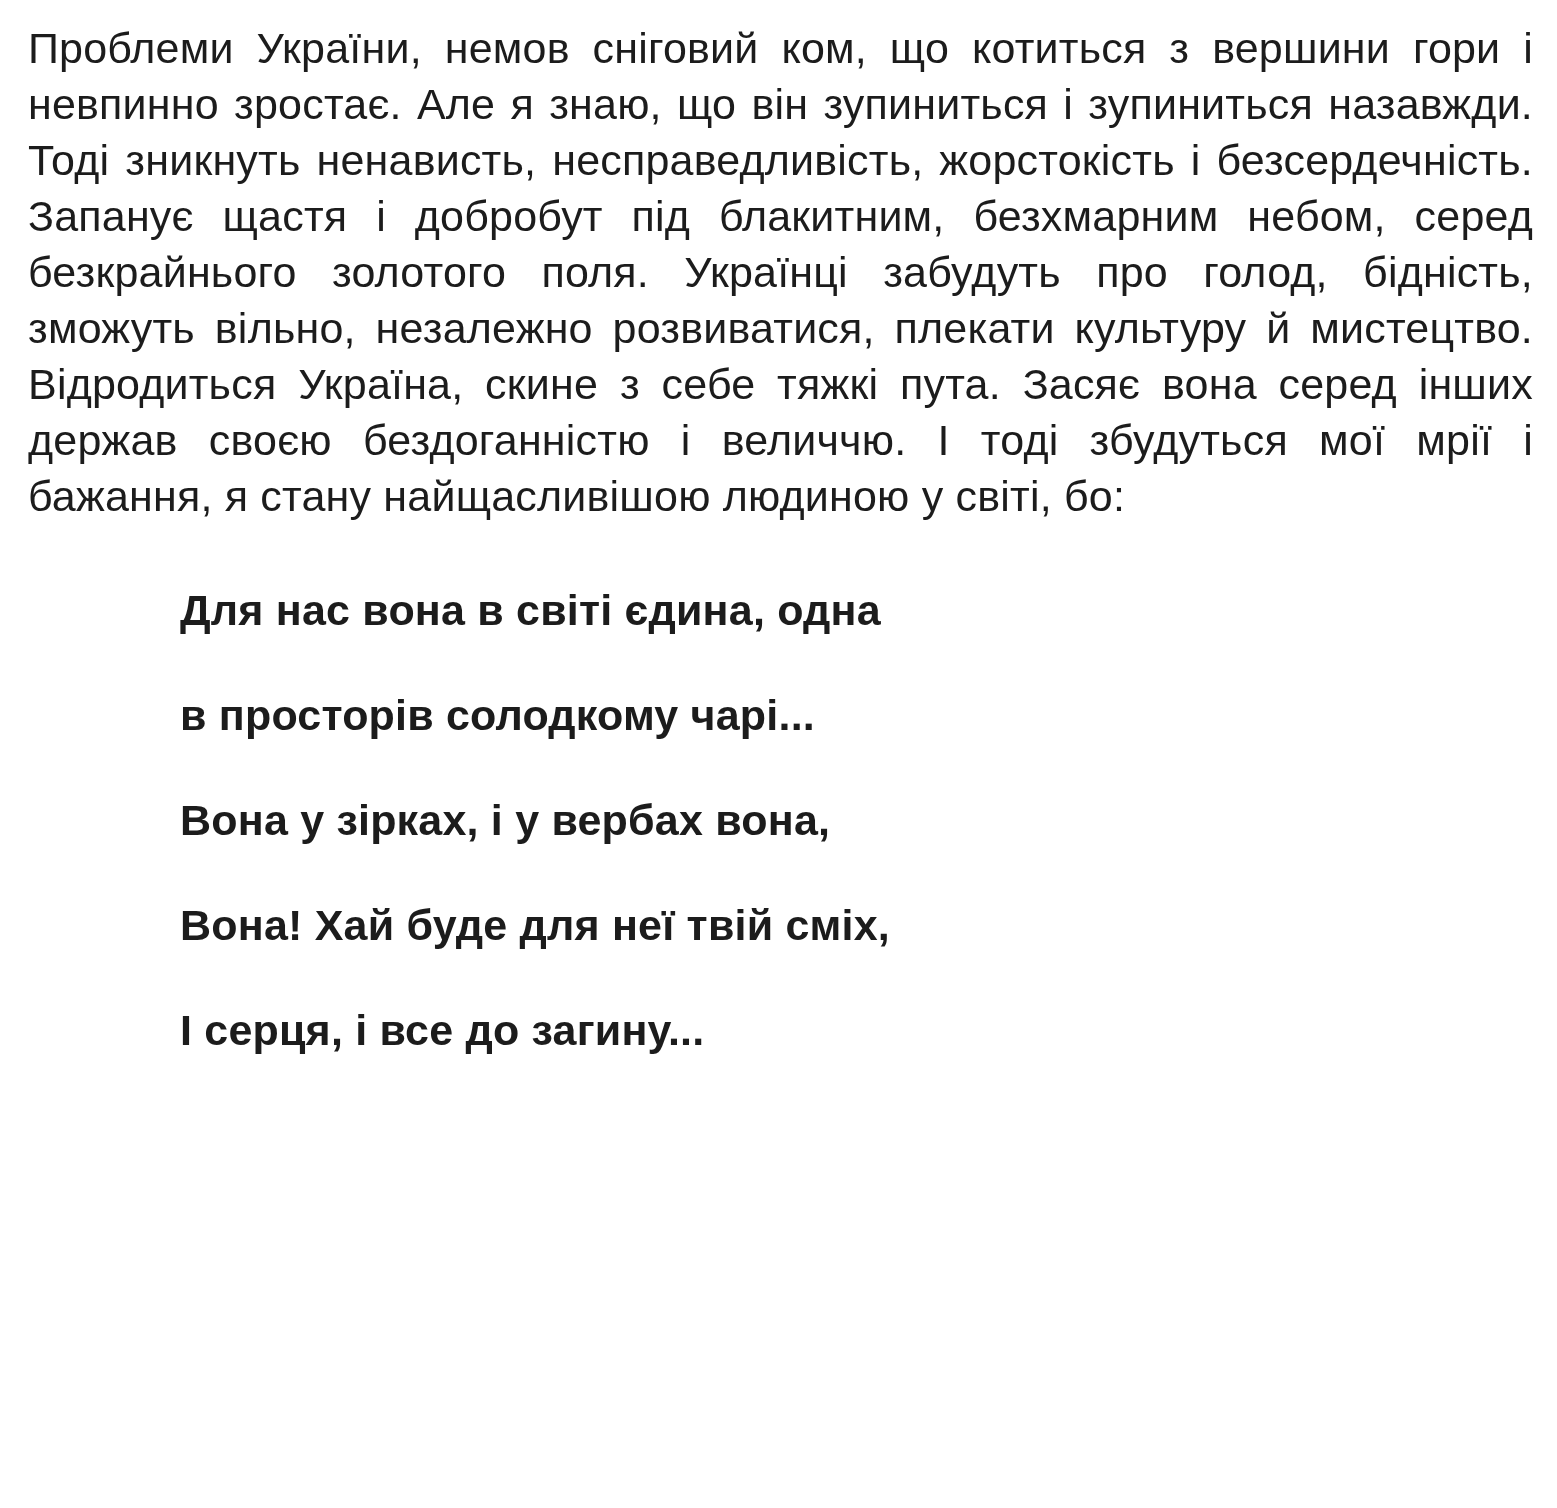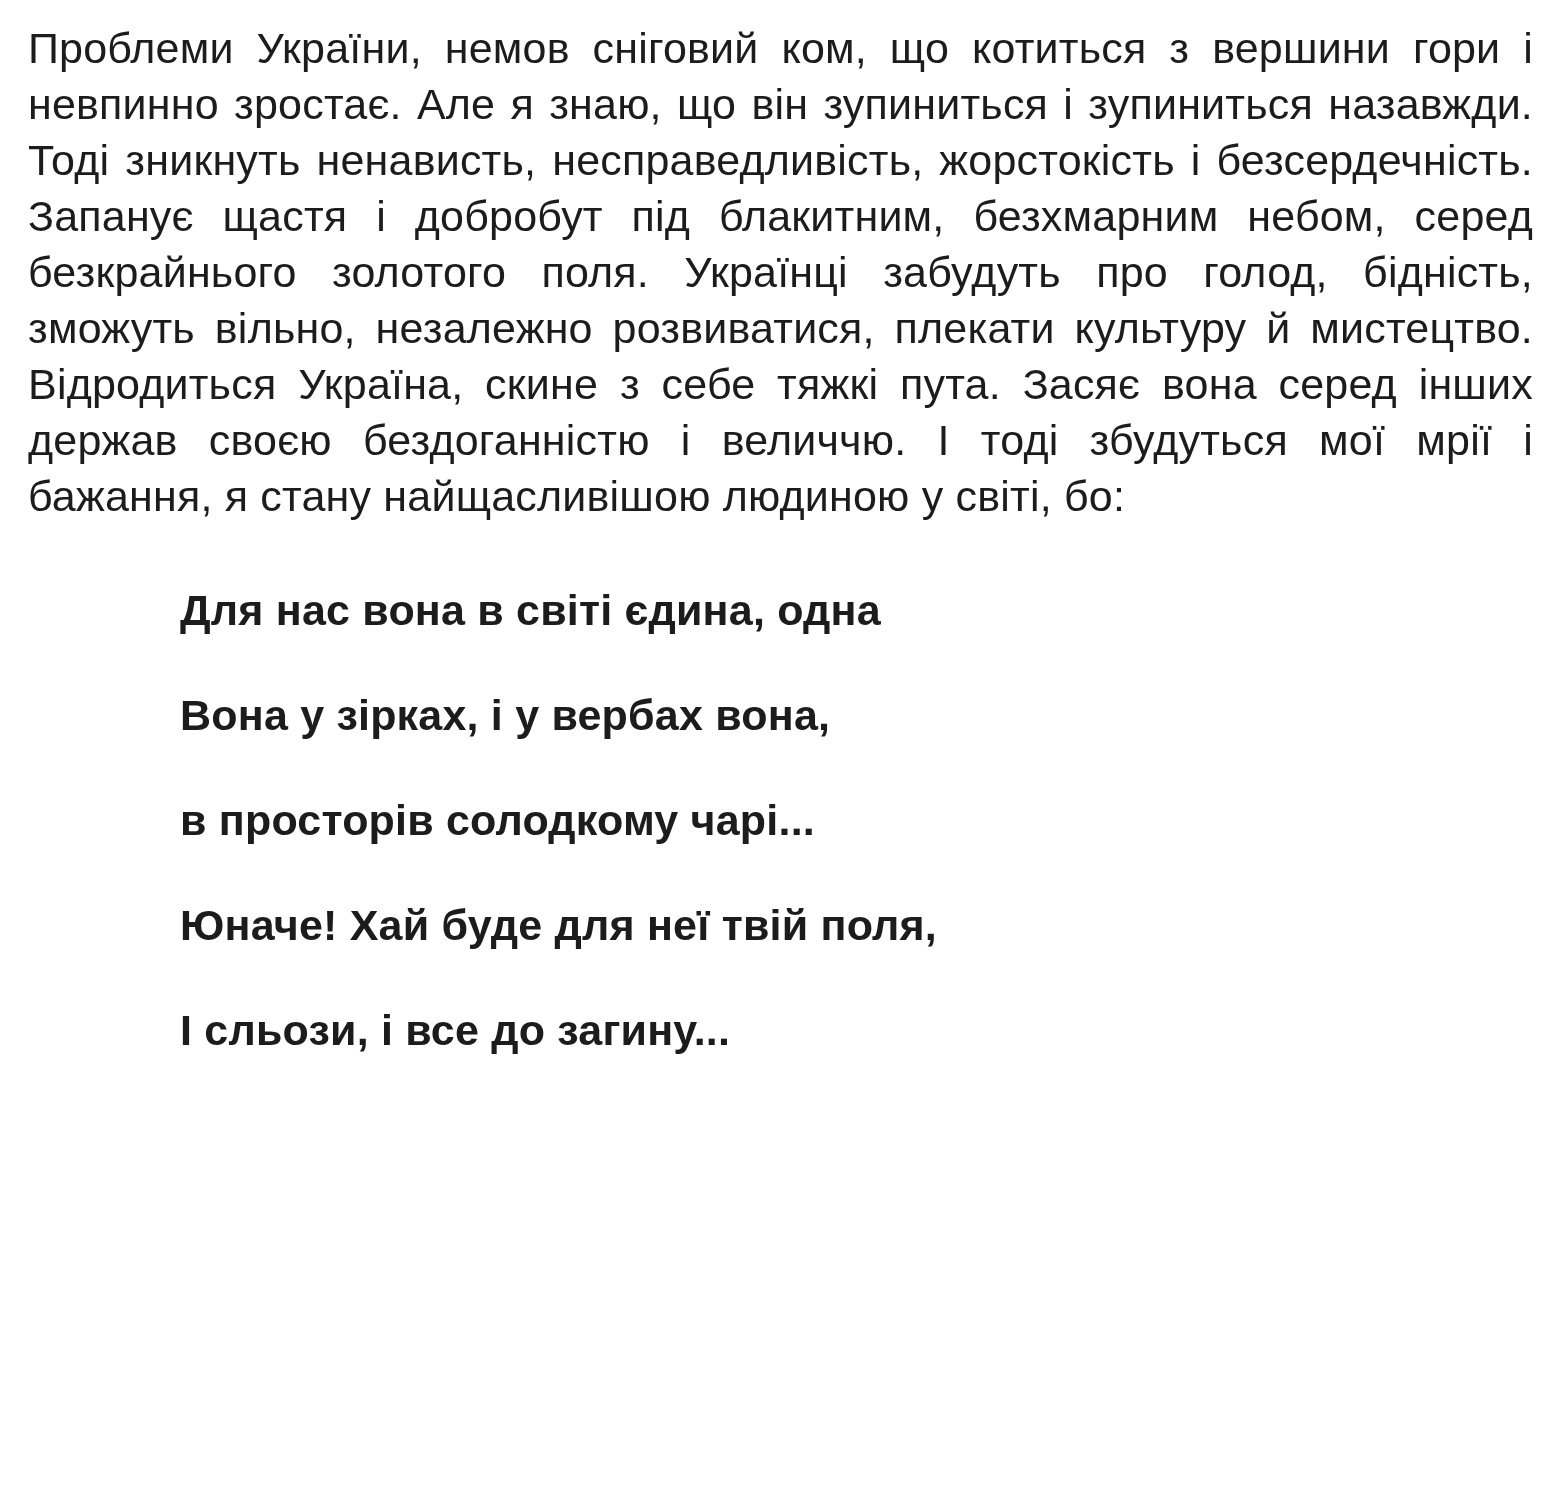--- a/index.html
+++ b/index.html
@@ -39,18 +39,18 @@
     white-space: nowrap;
   }
 </style>
 </head>
 <body>
 
 <div class="page">
   <p class="lead">Проблеми України, немов сніговий ком, що котиться з вершини гори і невпинно зростає. Але я знаю, що він зупиниться і зупиниться назавжди. Тоді зникнуть ненависть, несправедливість, жорстокість і безсердечність. Запанує щастя і добробут під блакитним, безхмарним небом, серед безкрайнього золотого поля. Українці забудуть про голод, бідність, зможуть вільно, незалежно розвиватися, плекати культуру й мистецтво. Відродиться Україна, скине з себе тяжкі пута. Засяє вона серед інших держав своєю бездоганністю і величчю. І тоді збудуться мої мрії і бажання, я стану найщасливішою людиною у світі, бо:</p>
   <div class="poem">
       <div class="poem-line">Для нас вона в світі єдина, одна</div>
+      <div class="poem-line">в просторів солодкому чарі...</div>
       <div class="poem-line">Вона у зірках, і у вербах вона,</div>
-      <div class="poem-line">в просторів солодкому чарі...</div>
-      <div class="poem-line">Юначе! Хай буде для неї твій поля,</div>
-      <div class="poem-line">І сльози, і все до загину...</div>
+      <div class="poem-line">Вона! Хай буде для неї твій сміх,</div>
+      <div class="poem-line">І серця, і все до загину...</div>
     </div>
 </div>
 
 </body></html>

